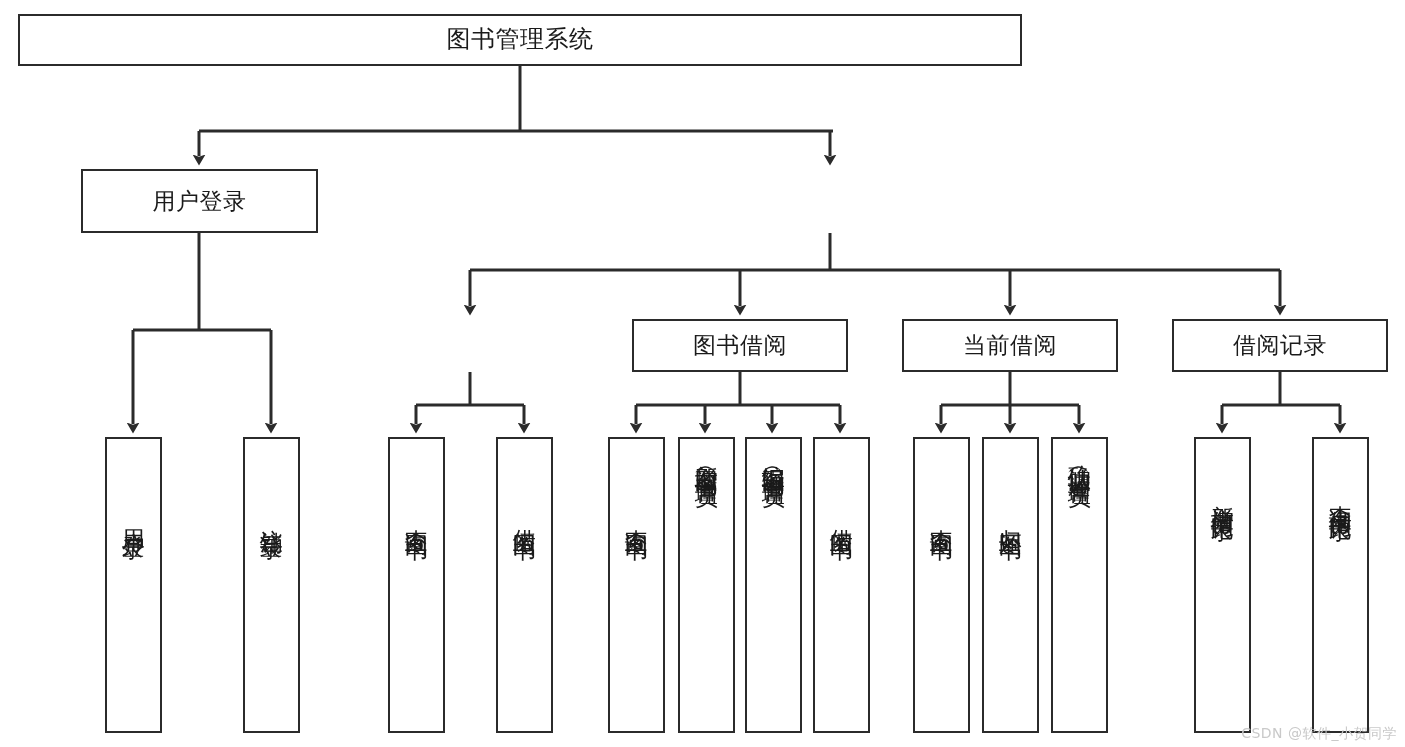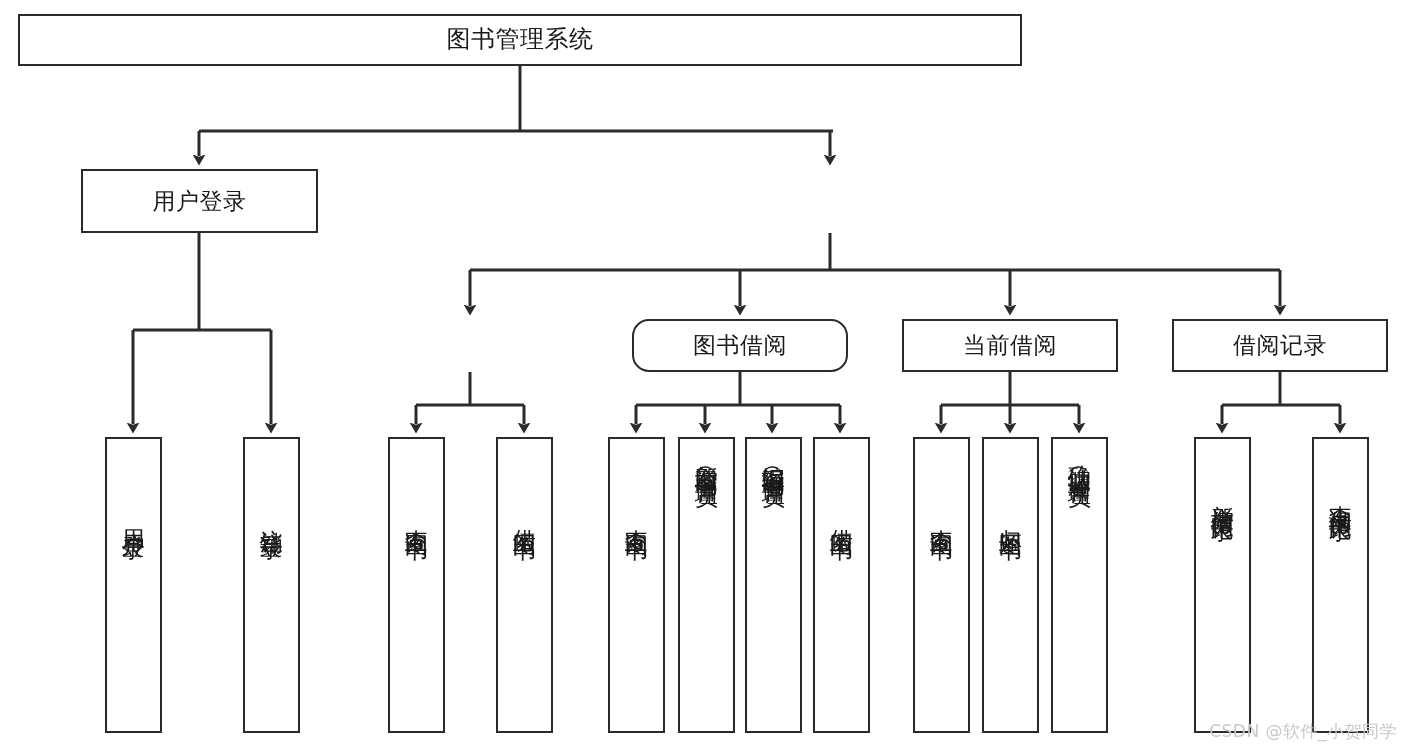--- a/index.html
+++ b/index.html
@@ -52,21 +52,21 @@
     height:auto;
   }
   .v-node.short .lbl{ margin-top:66px; }
   .v-node.mid .lbl{ margin-top:42px; }
   .v-node.tall .lbl{ margin-top:2px; }
 
   .watermark{
     position:absolute;
     right:8px;
     bottom:4px;
-    font-size:17px;
+    font-size:14px;
     color:#c9c9c9;
     letter-spacing:0.5px;
     white-space:nowrap;
     z-index:5;
   }
 </style>
 </head>
 <body>
 
 <div id="stage">
@@ -122,21 +122,21 @@
   </svg>
 
   <div class="node h-node" id="n-root" style="left:18px;top:14px;width:1004px;height:52px;">
     <span class="lbl">图书管理系统</span>
   </div>
 
   <div class="node h-node" style="left:81px;top:169px;width:237px;height:64px;">
     <span class="lbl">用户登录</span>
   </div>
 
-  <div class="node h-node" style="left:632px;top:319px;width:216px;height:53px;border-radius:17px;">
+  <div class="node h-node" style="left:632px;top:319px;width:216px;height:53px;">
     <span class="lbl">图书借阅</span>
   </div>
   <div class="node h-node" style="left:1172px;top:319px;width:216px;height:53px;">
     <span class="lbl">借阅记录</span>
   </div>
   <div class="node h-node" style="left:902px;top:319px;width:216px;height:53px;">
     <span class="lbl">当前借阅</span>
   </div>
 
   <div class="node v-node short" style="left:105px;top:437px;width:57px;height:296px;">

